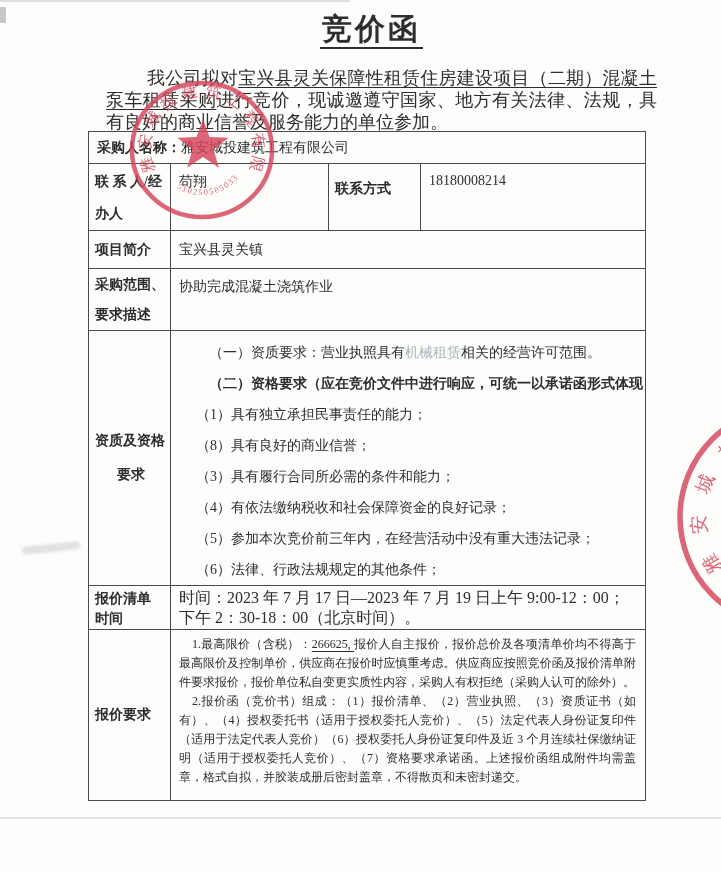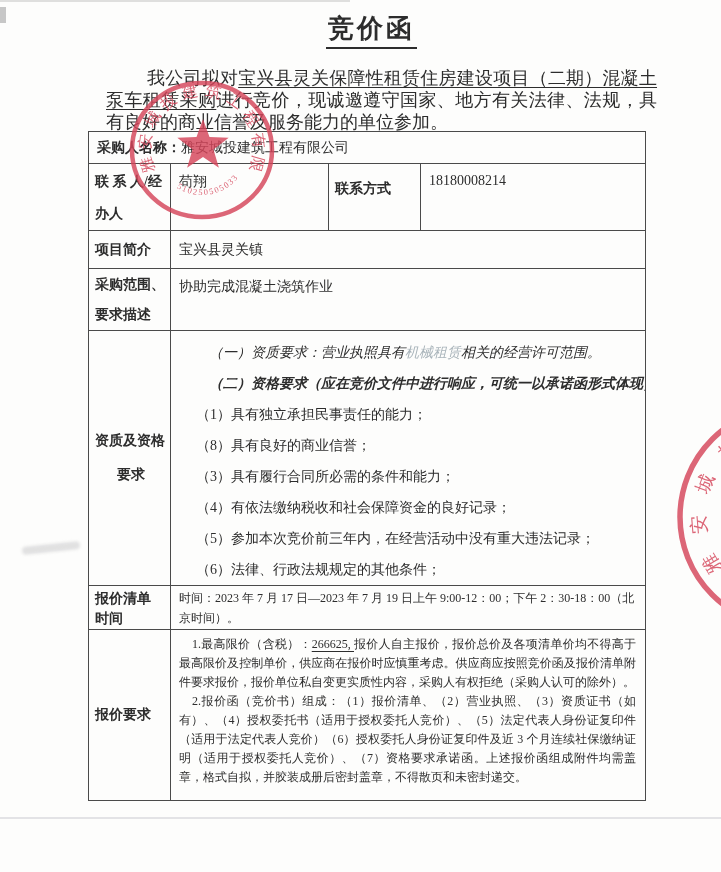--- a/index.html
+++ b/index.html
@@ -11,21 +11,21 @@
   }
   
   .edge-top   { position:absolute; left:0; top:0; width:350px; height:2px; background:rgba(120,120,120,.22); }
   .corner-mark{ position:absolute; left:0; top:7px; width:6px; height:16px; background:#9a9a9a; opacity:.55; }
   .fold-line  { position:absolute; left:0; top:817px; width:721px; height:2px; background:rgba(170,170,180,.30); }
   .smudge     { position:absolute; left:22px; top:544px; width:58px; height:8px; background:rgba(150,150,155,.28);
                 transform:rotate(-6deg); border-radius:4px; filter:blur(1.5px); }
 
   .title-wrap { position:absolute; left:0; top:12px; width:100%; text-align:center; }
   .title {
-    display:inline-block; font-size:26px; font-weight:700; letter-spacing:3px; line-height:34px;
+    display:inline-block; font-size:30px; font-weight:700; letter-spacing:3px; line-height:34px;
     border-bottom:2px solid #2d2d2d; padding:0 2px 1px 2px;margin-left:22px;
   }
   .intro {
     position:absolute; left:90px; top:51px; width:551px; margin:16px;
     font-size:18px; line-height:22px; text-align:justify; text-indent:41px;
   }
   .u { text-decoration:underline; text-underline-offset:3px; text-decoration-thickness:1px; }
   .b { font-weight:700; }
   .gray { color:#a9b4ba; }
 
@@ -35,24 +35,24 @@
     font-size:14px;
   }
   .doc-table td { border:1px solid #4a4a4a; padding:0 8px; vertical-align:middle; overflow:hidden; }
   .doc-table td.lab { font-weight:700; padding:0 3px 0 6px; }
   .doc-table .c { text-align:center; }
   .top { vertical-align:top !important; padding-top:9px !important; }
   .r3 td.lab { line-height:32px; padding-top:2px; vertical-align:top; }
   .r5 td.lab, .r6 td.lab { line-height:30px; }
   .r7 td.lab { line-height:34px; }
   .r8 td.lab { vertical-align:top; padding-top:3px; line-height:20px; }
-  .r8 td.val { vertical-align:top; padding-top:2px; line-height:20px; font-size:12px; }
+  .r8 td.val { vertical-align:top; padding-top:2px; line-height:20px; font-size:16px; }
   .qual { vertical-align:top !important; padding-top:6px !important; }
   .qline { line-height:31px; padding-left:17px; white-space:nowrap; }
-  .qline.lead { padding-left:30px;font-style:italic; }
+  .qline.lead { padding-left:30px; }
   .quote-cell { vertical-align:top !important; padding:5px 9px 0 8px !important; }
   .quote-cell p { margin:0; font-size:12px; line-height:19px; text-align:justify; text-indent:13px; }
 
   .stamp { position:absolute; opacity:.82; pointer-events:none; }
   .stamp text { fill:#d5455a; font-family:"Liberation Serif","DejaVu Serif",serif; }
   #stamp1 { left:127px; top:78px; }
   #stamp2 { left:616px; top:385px; }
 </style>
 </head>
 <body>

